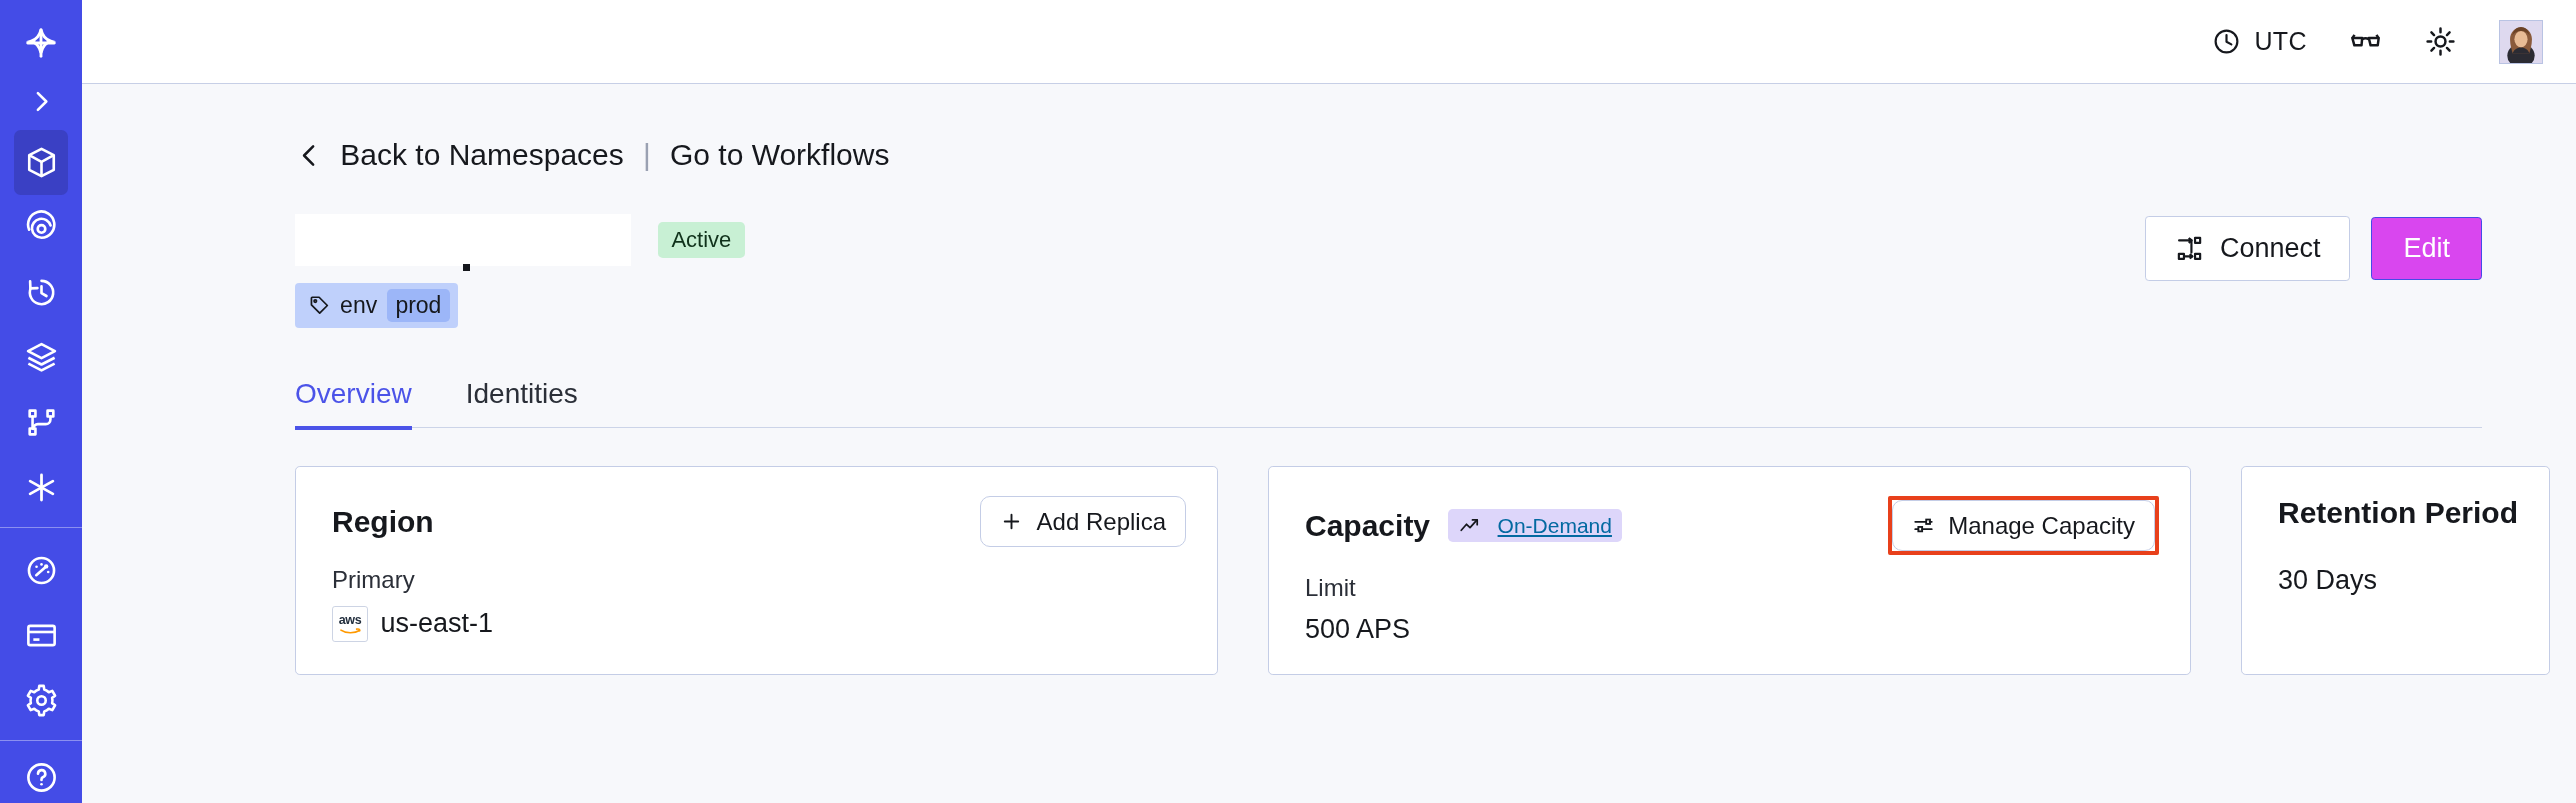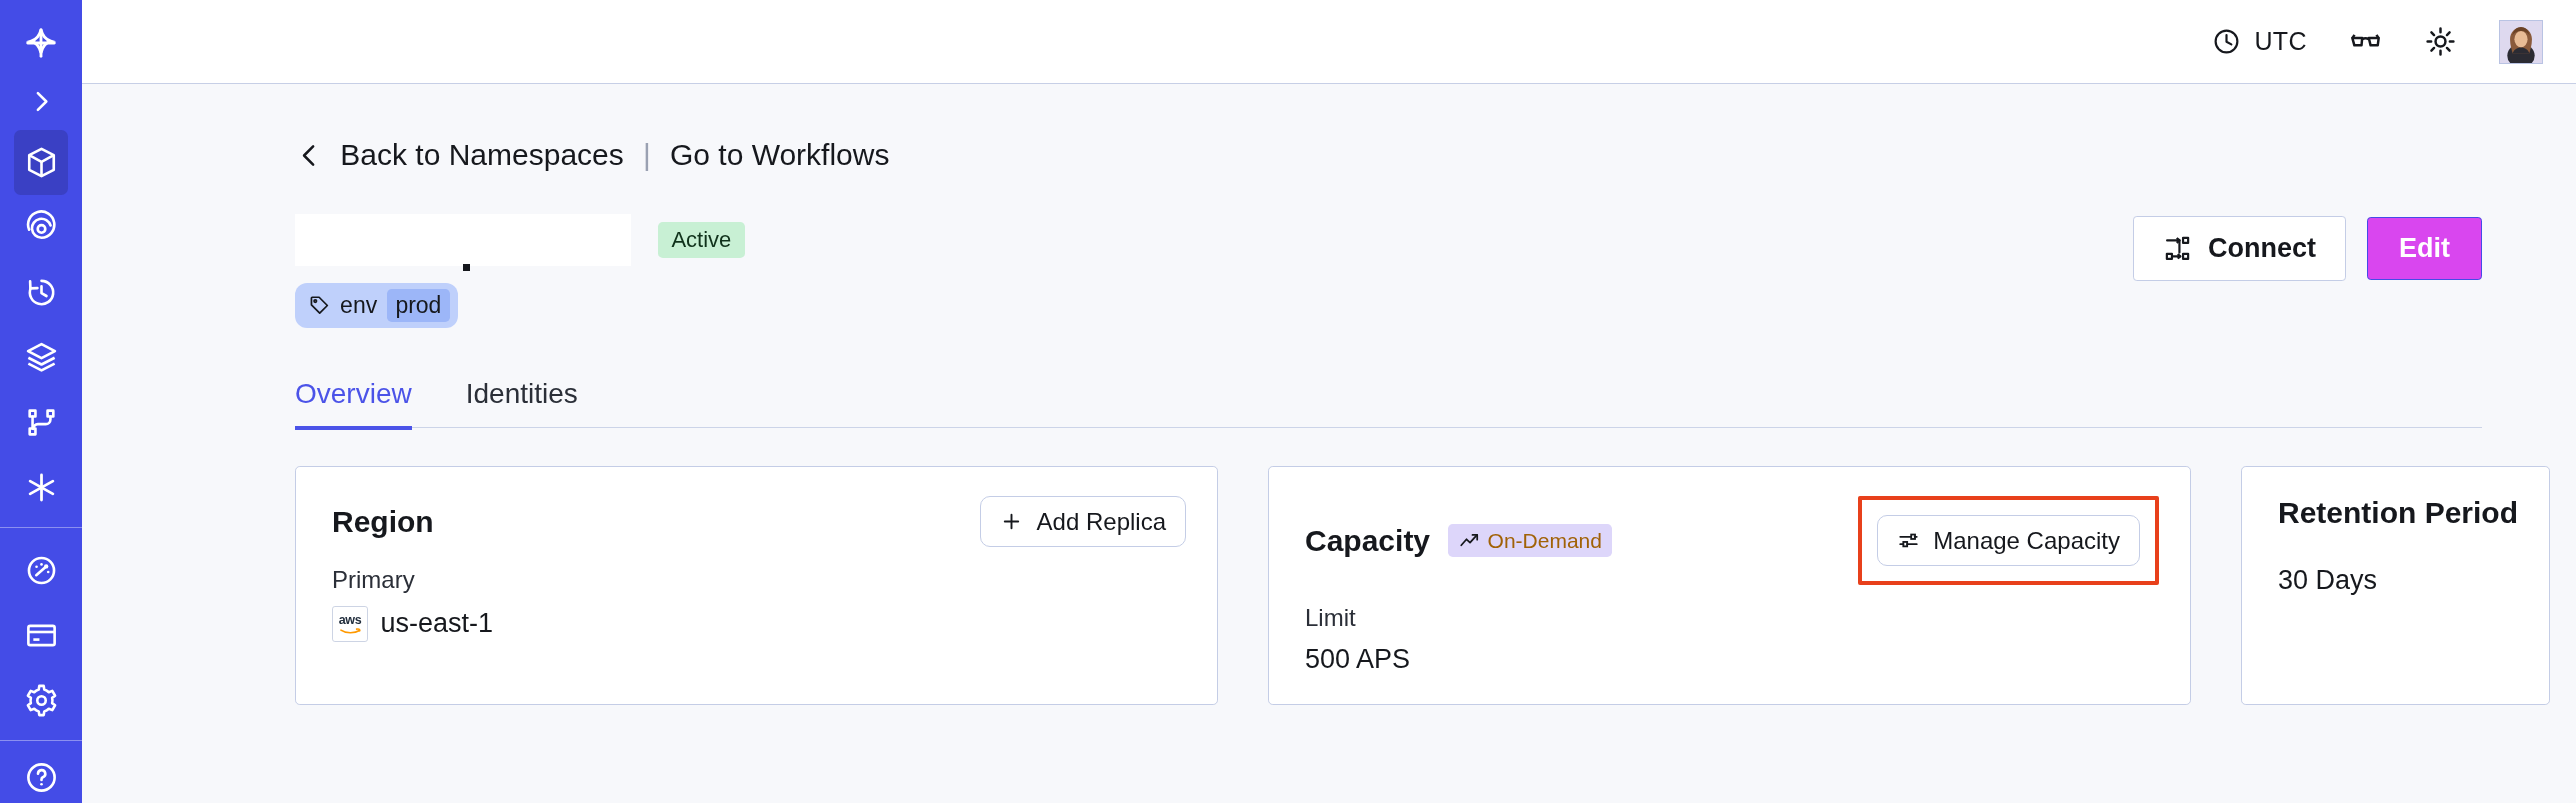--- a/index.html
+++ b/index.html
@@ -156,21 +156,21 @@
     font-size: 22px;
     padding: 6.7px 13.4px 7.7px 13.4px;
     border-radius: 4.8px;
     line-height: 1;
   }
   .tag-chip {
     display: inline-flex;
     align-items: center;
     gap: 9.6px;
     background: #bfd0fb;
-    border-radius: 12px;
+    border-radius: 4px;
     padding: 5.8px 7.7px 5.8px 12.5px;
     margin-top: 17.3px;
     width: fit-content;
     cursor: pointer;
   }
   .tag-key { font-size: 23px; color: #16181d; }
   .tag-val {
     background: #9cb6f8;
     color: #16181d;
     font-size: 23px;
@@ -182,21 +182,20 @@
   .title-actions { display: flex; align-items: center; gap: 21px; padding-top: 1.9px; }
   .btn {
     display: inline-flex;
     align-items: center;
     justify-content: space-between;
     gap: 16.3px;
     font-size: 27px;
     cursor: pointer;
     line-height: 1;
     white-space: nowrap;
-    font-weight: bold;
   }
   .btn-outline {
     background: #ffffff;
     border: 1.9px solid #c4cde6;
     color: #16181d;
     padding: 17.3px 29px;
     border-radius: 3.8px;
   }
   .btn-primary {
     background: #d946ef;
@@ -249,46 +248,47 @@
     display: flex;
     align-items: center;
     justify-content: space-between;
     gap: 19px;
   }
   .card-head-left { display: flex; align-items: center; gap: 18px; }
   .card-title { font-size: 30px; color: #16181d; font-weight: 700; white-space: nowrap; }
   .badge-ondemand {
     display: inline-flex;
     align-items: center;
-    gap: 8px;
+    gap: 18px;
     background: #ddd6fa;
-    color: #a16207;
+    color: #0369a1;
     font-size: 21px;
     padding: 5.8px 10.5px 6.7px 10.5px;
     border-radius: 4.8px;
     line-height: 1;
     white-space: nowrap;
+    text-decoration: underline;
   }
   .btn-sm {
     display: inline-flex;
     align-items: center;
     gap: 13.4px;
     background: #ffffff;
     border: 1.9px solid #c4cde6;
     border-radius: 10px;
     font-size: 24px;
     color: #16181d;
     padding: 12.5px 19px;
     cursor: pointer;
     line-height: 1;
     white-space: nowrap;
   }
   .hl-box {
     border: 4.8px solid #e8401b;
-    padding: 15px;
+    padding: 0;
     border-radius: 1.9px;
     display: inline-flex;
     justify-content: center;
   }
   .card-sub {
     font-size: 24px;
     color: #2b2f38;
     margin-top: 19px;
   }
   .card-val {

